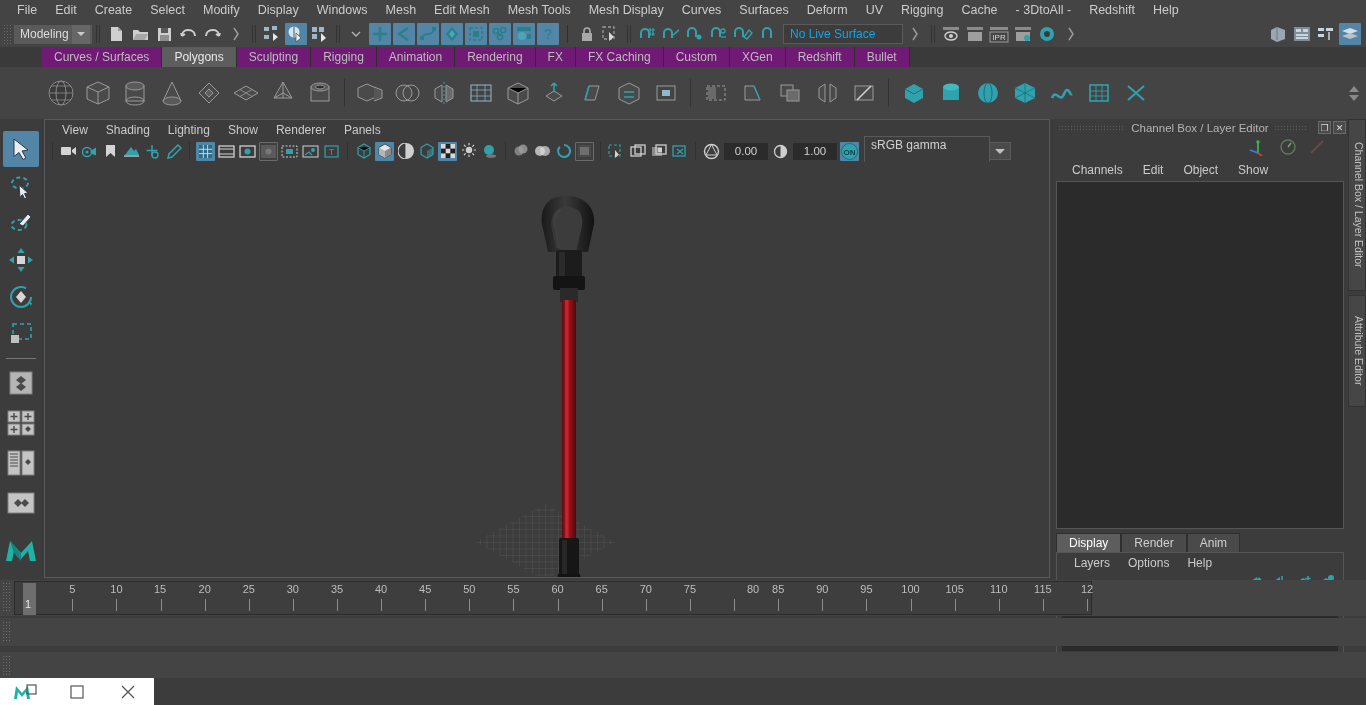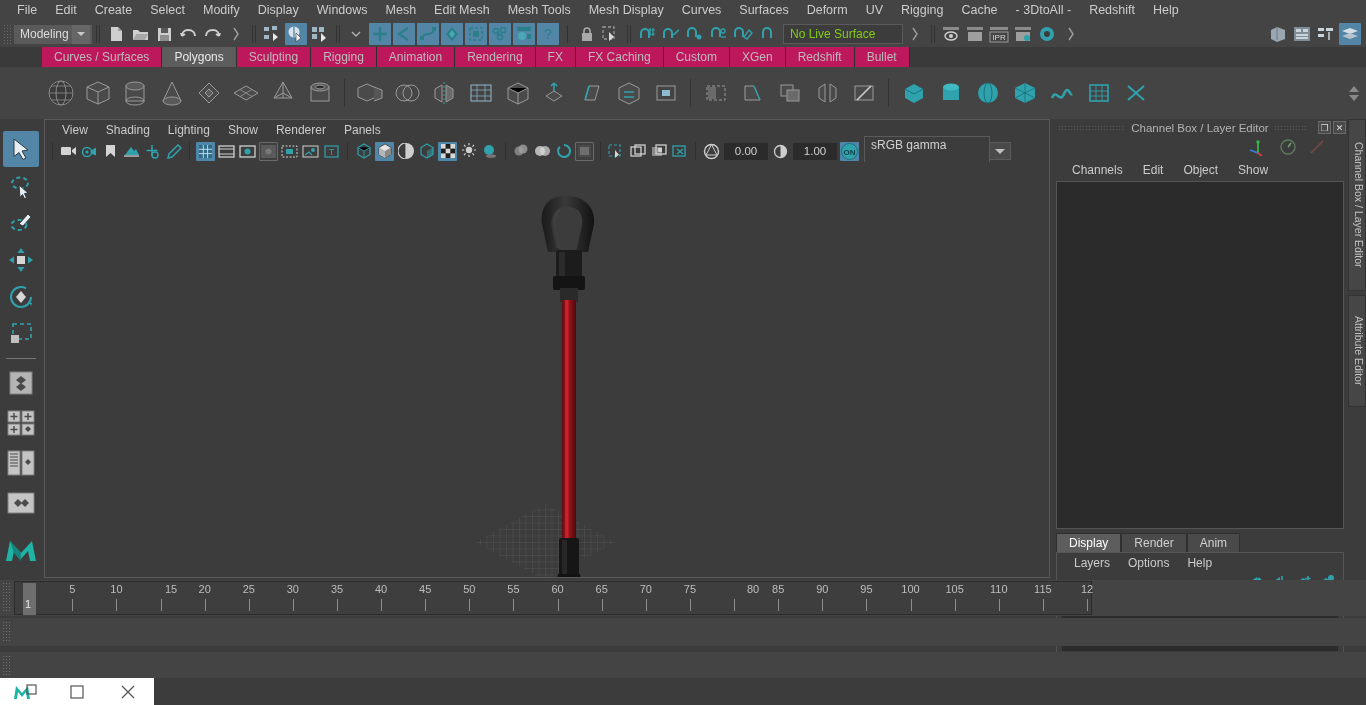--- a/index.html
+++ b/index.html
@@ -41,32 +41,32 @@
   .sepdbl:before,.sepdbl:after { content:""; position:absolute; top:1px; width:1px; height:18px; background:#333; }
   .sepdbl:before { left:1px; } .sepdbl:after { left:4px; }
   .ibtn {
     width:22px; height:22px; margin:0 1px; display:flex; align-items:center; justify-content:center;
     position:relative; border-radius:1px;
   }
   .ibtn.on { background:#5285a6; }
   .ibtn svg { display:block; }
   .livesurface {
     width:120px; height:20px; background:#3c3c3c; border:1px solid #5a5a5a;
-    color:#84cc16; font-size:12px; line-height:18px; padding-left:6px; margin-left:4px;
+    color:#0ea5e9; font-size:12px; line-height:18px; padding-left:6px; margin-left:4px;
   }
   .rightgrp { position:absolute; right:4px; top:2px; display:flex; }
 
   
   .shelftabs {
     position:absolute; left:0; top:47px; width:1366px; height:20px;
     background:#3a3a3a; display:flex; align-items:flex-end; padding-left:42px;
   }
   .shelftab {
     height:20px; line-height:20px; padding:0 12px; font-size:12px; color:#bcbcbc;
-    background:#be185d; border-right:1px solid #2e2e2e; white-space:nowrap;
+    background:#701a75; border-right:1px solid #2e2e2e; white-space:nowrap;
   }
   .shelftab.active { background:#5d5d5d; color:#e8e8e8; }
   .shelfbar {
     position:absolute; left:0; top:67px; width:1366px; height:52px; background:#444444;
     display:flex; align-items:center; padding-left:42px;
   }
   .shelfleft { position:absolute; left:0; top:47px; width:42px; height:72px; background:#3a3a3a; }
   .shelficon { width:33px; height:33px; margin:0 2px; display:flex; align-items:center; justify-content:center; }
   .shelfsep { width:1px; height:28px; background:#333; margin:0 6px; }
   .shelfarrows { position:absolute; right:4px; top:70px; width:16px; height:46px; display:flex; flex-direction:column; align-items:center; justify-content:center; gap:3px;}
@@ -1110,21 +1110,21 @@
   <div class="timearea">
     <div class="tgrip"></div>
     <div class="timeslider" id="timeslider">
       <div class="curframe"></div>
       <div class="curframelbl">1</div>
     <div class="tick" style="left: 57.2941px;"></div>
         <div class="ticklbl" style="left: 57.2941px;">5</div>
         <div class="tick" style="left: 101.412px;"></div>
         <div class="ticklbl" style="left: 101.412px;">10</div>
         <div class="tick" style="left: 145.529px;"></div>
-        <div class="ticklbl" style="left: 156px; text-align: center;">15</div>
+        <div class="ticklbl" style="left: 145px; text-align: center;">15</div>
         <div class="tick" style="left: 189.647px;"></div>
         <div class="ticklbl" style="left: 189.647px;">20</div>
         <div class="tick" style="left: 233.765px;"></div>
         <div class="ticklbl" style="left: 233.765px;">25</div>
         <div class="tick" style="left: 277.882px;"></div>
         <div class="ticklbl" style="left: 277.882px;">30</div>
         <div class="tick" style="left: 322px;"></div>
         <div class="ticklbl" style="left: 322px;">35</div>
         <div class="tick" style="left: 366.118px;"></div>
         <div class="ticklbl" style="left: 366.118px;">40</div>

